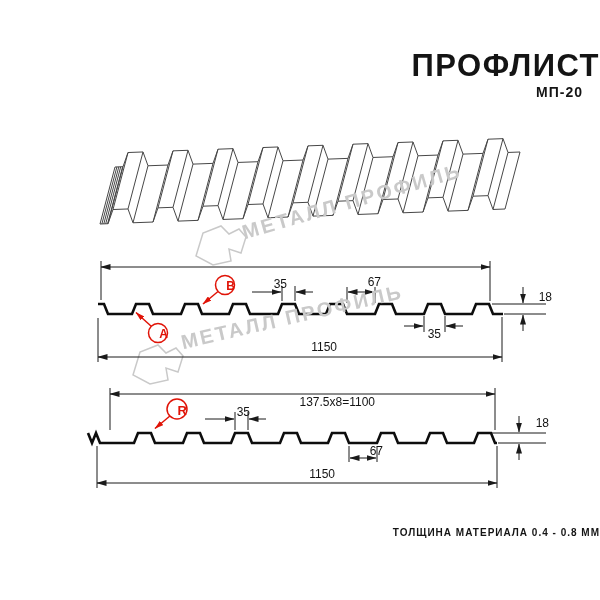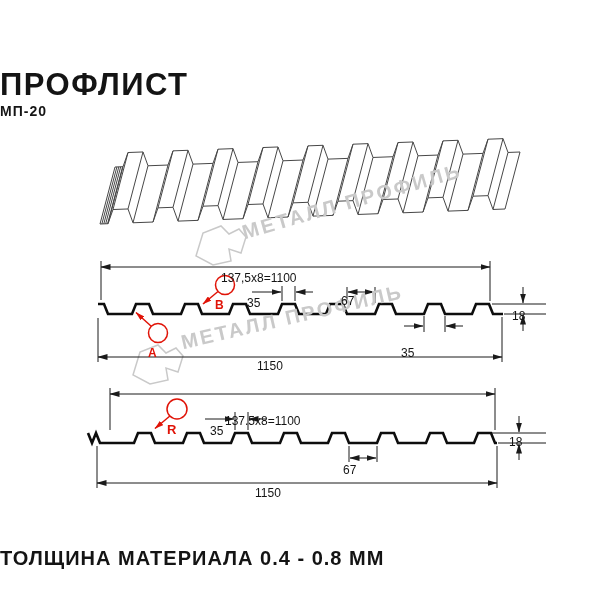--- a/index.html
+++ b/index.html
@@ -1,22 +1,22 @@
 <!DOCTYPE html>
 <html><head>
 <meta charset="utf-8">
 <style>
   html,body{margin:0;padding:0;background:#fff;}
   #canvas{position:relative;width:600px;height:600px;background:#fff;overflow:hidden;
           font-family:"Liberation Sans",sans-serif;}
   #art{position:absolute;left:0;top:0;}
-  .t{position:absolute;font:12px/1.2 "Liberation Sans",sans-serif;color:#141414;text-align:left;white-space:nowrap;margin-top:19px;}
+  .t{position:absolute;font:12px/1.2 "Liberation Sans",sans-serif;color:#141414;text-align:right;white-space:nowrap;}
   .title{left:0;right:0;top:47px;font-size:31px;font-weight:700;letter-spacing:1.5px;}
   .subtitle{left:0;right:17px;top:84px;font-size:14px;font-weight:700;letter-spacing:1px;}
-  .footer{left:0;right:0;top:527px;font-size:20px;font-weight:700;letter-spacing:1px;}
+  .footer{left:0;right:0;top:527px;font-size:10px;font-weight:700;letter-spacing:1px;}
   .red{color:#e01307;font-weight:700;font-size:12px;}
   .wm{position:absolute;font-weight:700;font-size:20px;letter-spacing:2.5px;color:#c9c9c9;
       transform-origin:0 100%;white-space:nowrap;}
   .wm1{left:246px;top:221px;transform:rotate(-16deg);}
   .wm2{left:184px;top:331px;transform:rotate(-13deg);}
 </style>
 </head>
 <body>
 
 <div id="canvas">
@@ -140,21 +140,20 @@
       <circle cx="177" cy="409" r="10" fill="#ffffff"></circle>
     </g>
   </svg>
 
   <span class="wm wm1">МЕТАЛЛ ПРОФИЛЬ</span>
   <span class="wm wm2">МЕТАЛЛ ПРОФИЛЬ</span>
 
   <span class="t title">ПРОФЛИСТ</span>
   <span class="t subtitle">МП-20</span>
 
-  <span class="t" style="left:221px;top:252px;width:150px">137,5x8=1100</span>
   <span class="t" style="left:247px;top:277px;width:40px">35</span>
   <span class="t" style="left:341px;top:275px;width:40px">67</span>
   <span class="t" style="left:512px;top:290px;width:40px">18</span>
   <span class="t" style="left:401px;top:327px;width:40px">35</span>
   <span class="t" style="left:257px;top:340px;width:80px">1150</span>
   <span class="t red" style="left:215px;top:278.5px;width:20px">B</span>
   <span class="t red" style="left:148px;top:326.5px;width:20px">A</span>
 
   <span class="t" style="left:225px;top:395px;width:150px">137.5x8=1100</span>
   <span class="t" style="left:210px;top:405px;width:40px">35</span>

